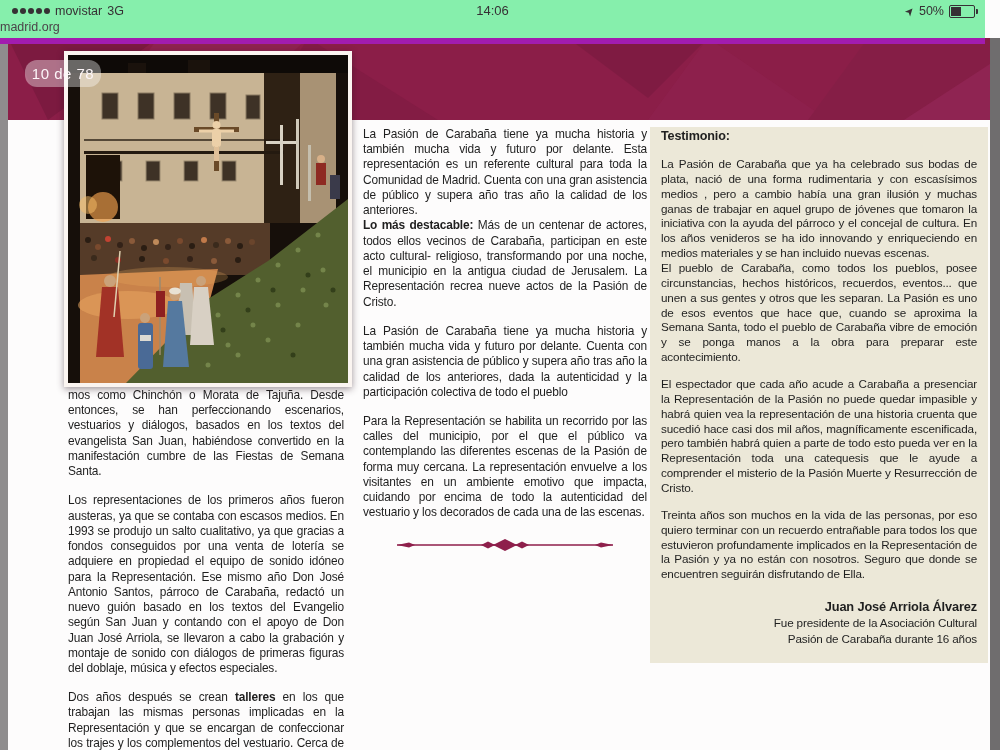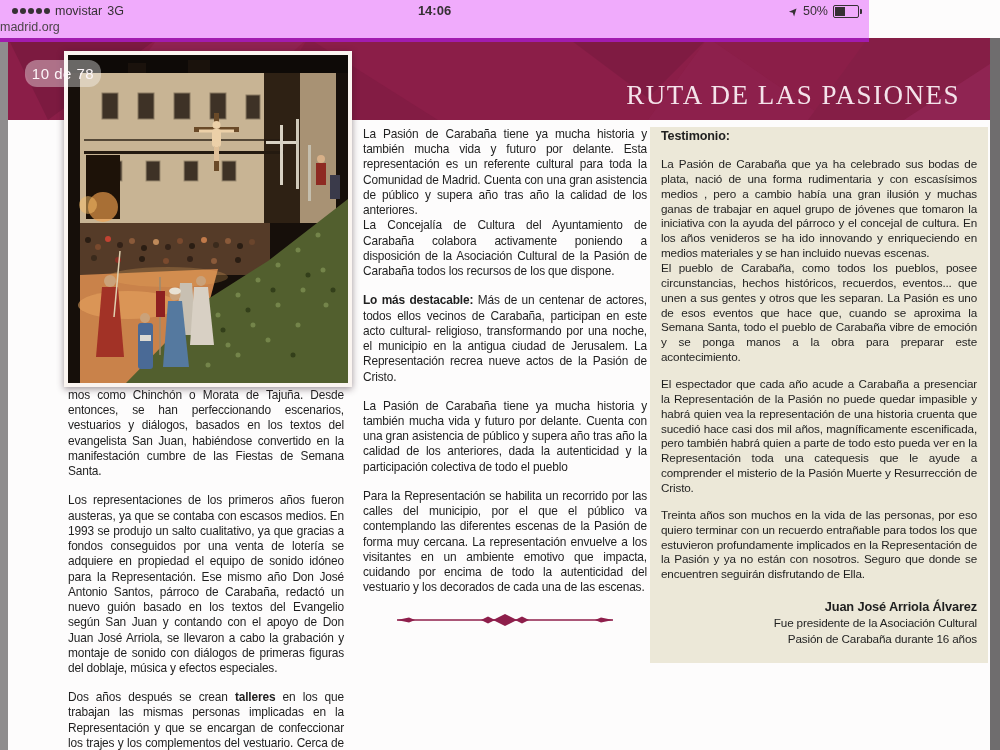--- a/index.html
+++ b/index.html
@@ -1,25 +1,25 @@
 <!DOCTYPE html>
 <html><head>
 <meta charset="utf-8">
 <style>
   html,body{margin:0;padding:0;background:#444;}
   .screen{position:relative;width:1000px;height:750px;overflow:hidden;background:#fdfcfc;
           font-family:"Liberation Sans",sans-serif;}
 
   
-  .statusbar{position:absolute;left:0;top:0;width:869px;height:38px;background:#f0abfc;
-             border-bottom:4px solid #a21caf;color:#363034;z-index:20;}
+  .statusbar{position:absolute;left:0;top:0;width:985px;height:38px;background:#86efac;
+             border-bottom:6px solid #a21caf;color:#363034;z-index:20;}
   .sb-left{position:absolute;left:12px;top:4px;display:flex;align-items:center;gap:5px;font-size:12.5px;}
   .signal{display:flex;gap:2px;align-items:center;}
   .signal i{width:6px;height:6px;border-radius:50%;background:#363034;display:block;}
-  .sb-time{position:absolute;left:0;right:0;top:3px;text-align:center;font-size:13px;font-weight:bold;}
+  .sb-time{position:absolute;left:0;right:0;top:3px;text-align:center;font-size:13px;font-weight:normal;}
   .sb-url{position:absolute;left:0;right:0;top:20px;text-align:left;font-size:12.5px;color:#4c4449;}
   .sb-right{position:absolute;right:10px;top:4px;display:flex;align-items:center;gap:5px;font-size:12.5px;}
   .navarrow{display:inline-block;transform:rotate(-48deg);font-size:11px;line-height:1;}
   .battery{position:relative;width:24px;height:11px;border:1px solid #363034;border-radius:2px;display:inline-block;}
   .battery .fill{position:absolute;left:1px;top:1px;bottom:1px;width:10px;background:#363034;}
   .battery .nub{position:absolute;right:-4px;top:3px;width:2px;height:5px;background:#363034;border-radius:0 1px 1px 0;}
 
   
   .leftstrip{position:absolute;left:0;top:38px;width:8px;height:712px;background:#8f8d8e;z-index:1;}
   .rightstrip{position:absolute;right:0;top:38px;width:10px;height:712px;background:#6f6d6e;z-index:1;}
@@ -95,21 +95,20 @@
       <svg width="982" height="82" viewBox="0 0 982 82" preserveAspectRatio="none">
         <rect width="982" height="82" fill="#8b1e48"></rect>
         <polygon points="0,0 150,0 40,82" fill="#7c1a40"></polygon>
         <polygon points="150,0 300,0 210,82 90,82" fill="#8f2350"></polygon>
         <polygon points="300,0 250,82 430,82" fill="#831c44"></polygon>
         <polygon points="560,0 700,0 640,60" fill="#7f1b42"></polygon>
         <polygon points="700,0 820,82 640,82" fill="#8f2350" opacity="0.55"></polygon>
         <polygon points="860,0 982,0 982,82 800,82" fill="#851e46"></polygon>
         <polygon points="982,26 896,82 982,82" fill="#96285a" opacity="0.6"></polygon>
       </svg>
-      <h1>RUTA DE LAS PASIONES</h1>
     </div>
 
     <div class="badge">10 de 78</div>
 
     <figure class="photo">
       <svg width="280" height="328" viewBox="0 0 280 328">
         <rect width="280" height="328" fill="#160f0a"></rect>
         <rect x="0" y="0" width="280" height="18" fill="#0e0a07"></rect>
         <rect x="60" y="8" width="18" height="10" fill="#1a120c"></rect>
         <rect x="120" y="5" width="22" height="13" fill="#1a120c"></rect>
@@ -222,21 +221,20 @@
     </figure>
 
     <div class="col col-left">
       <p class="para">mos como Chinchón o Morata de Tajuña. Desde entonces, se han perfeccionando escenarios, vestuarios y diálogos, basados en los textos del evangelista San Juan, habiéndose convertido en la manifestación cumbre de las Fiestas de Semana Santa.</p>
       <p class="para">Los representaciones de los primeros años fueron austeras, ya que se contaba con escasos medios. En 1993 se produjo un salto cualitativo, ya que gracias a fondos conseguidos por una venta de lotería se adquiere en propiedad el equipo de sonido idóneo para la Representación. Ese mismo año Don José Antonio Santos, párroco de Carabaña, redactó un nuevo guión basado en los textos del Evangelio según San Juan y contando con el apoyo de Don Juan José Arriola, se llevaron a cabo la grabación y montaje de sonido con diálogos de primeras figuras del doblaje, música y efectos especiales.</p>
       <p class="para"><span>Dos años después se crean </span><b>talleres</b><span> en los que trabajan las mismas personas implicadas en la Representación y que se encargan de confeccionar los trajes y los complementos del vestuario. Cerca de 200 personas participan en la Pasión</span></p>
     </div>
 
     <div class="col col-mid">
       <p class="para joined">La Pasión de Carabaña tiene ya mucha historia y también mucha vida y futuro por delante. Esta representación es un referente cultural para toda la Comunidad de Madrid. Cuenta con una gran asistencia de público y supera año tras año la calidad de los anteriores.</p>
-      <p class="para">La Concejalía de Cultura del Ayuntamiento de Carabaña colabora activamente poniendo a disposición de la Asociación Cultural de la Pasión de Carabaña todos los recursos de los que dispone.</p>
       <p class="para"><b>Lo más destacable:</b><span> Más de un centenar de actores, todos ellos vecinos de Carabaña, participan en este acto cultural- religioso, transformando por una noche, el municipio en la antigua ciudad de Jerusalem. La Representación recrea nueve actos de la Pasión de Cristo.</span></p>
       <p class="para">La Pasión de Carabaña tiene ya mucha historia y también mucha vida y futuro por delante. Cuenta con una gran asistencia de público y supera año tras año la calidad de los anteriores, dada la autenticidad y la participación colectiva de todo el pueblo</p>
       <p class="para">Para la Representación se habilita un recorrido por las calles del municipio, por el que el público va contemplando las diferentes escenas de la Pasión de forma muy cercana. La representación envuelve a los visitantes en un ambiente emotivo que impacta, cuidando por encima de todo la autenticidad del vestuario y los decorados de cada una de las escenas.</p>
       <svg class="divider" width="220" height="16" viewBox="0 0 220 16">
         <line x1="2" y1="8" x2="218" y2="8" stroke="#8e1f4b" stroke-width="1.4"></line>
         <polygon points="2,8 14,5.5 20,8 14,10.5" fill="#8e1f4b"></polygon>
         <polygon points="200,8 206,5.5 218,8 206,10.5" fill="#8e1f4b"></polygon>
         <polygon points="86,8 93,4.5 100,8 93,11.5" fill="#8e1f4b"></polygon>
         <polygon points="98,8 110,2 122,8 110,14" fill="#8e1f4b"></polygon>
         <polygon points="120,8 127,4.5 134,8 127,11.5" fill="#8e1f4b"></polygon>

